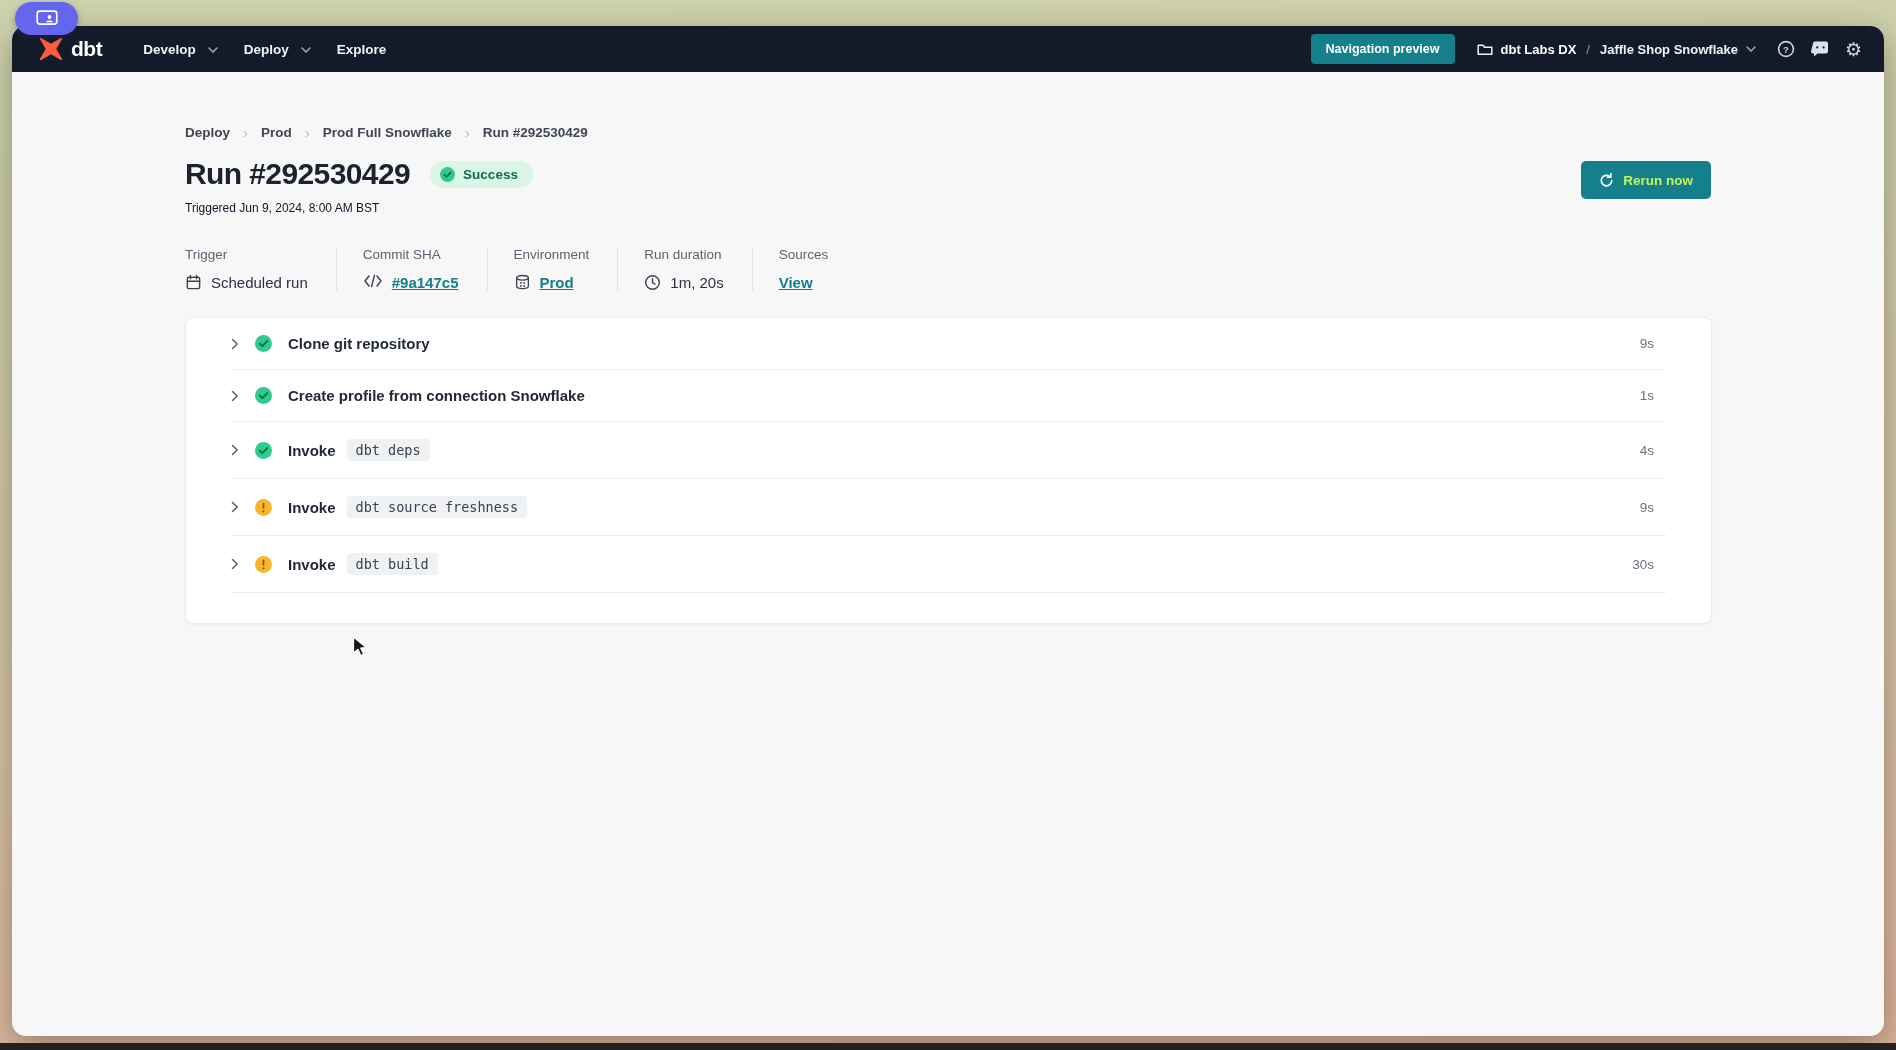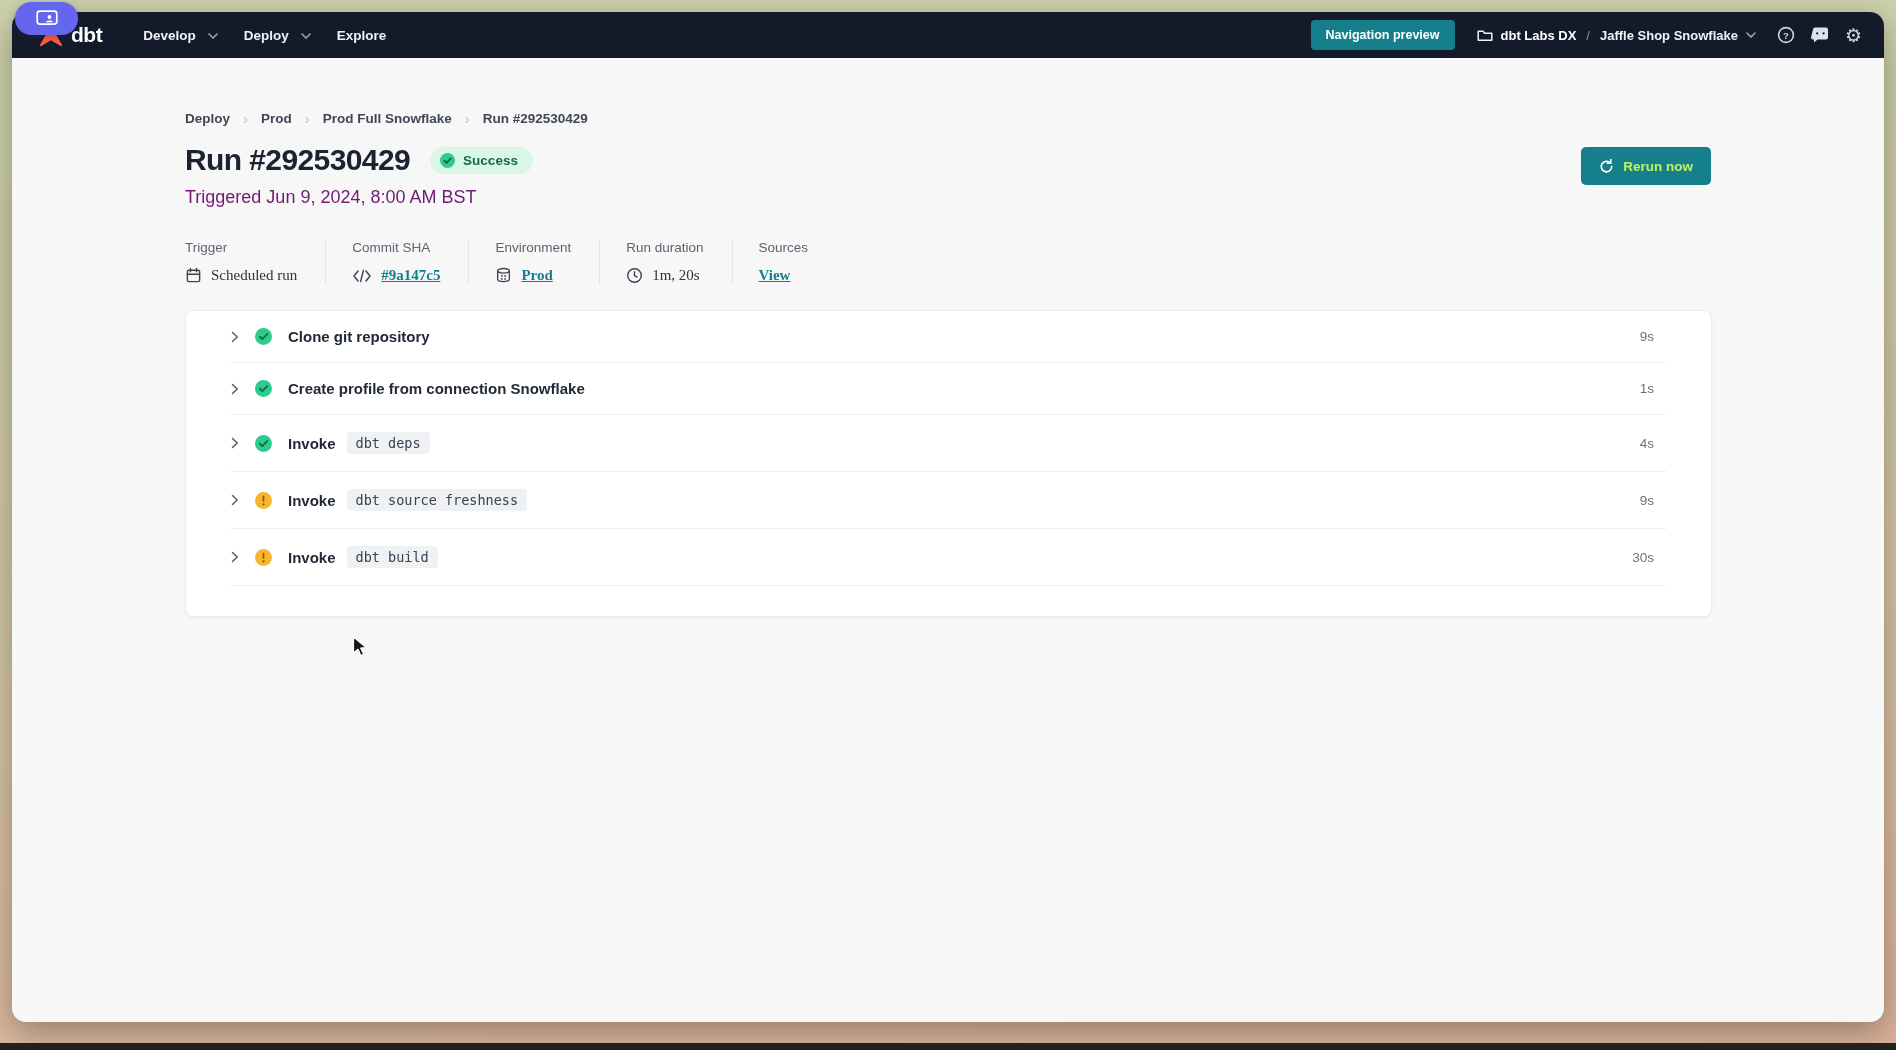--- a/index.html
+++ b/index.html
@@ -6,21 +6,21 @@
   html,body { width:1896px; height:1050px; overflow:hidden; }
   body {
     font-family:"Liberation Sans", sans-serif;
     position:relative;
     background:linear-gradient(175deg,#ced3ae 0%,#cfd0aa 22%,#d7c5a6 62%,#ddb59d 92%,#dcb29a 100%);
   }
   .bottom-edge { position:absolute; left:0; bottom:0; width:100%; height:7px; background:#23201d; }
 
   
   .window {
-    position:absolute; left:12px; top:12px; width:1872px; height:1010px;
+    position:absolute; left:12px; top:26px; width:1872px; height:1010px;
     border-radius:14px; overflow:hidden; background:#f7f7f8;
     box-shadow:0 10px 34px rgba(30,25,20,.38);
   }
 
   
   .topbar {
     height:46px; background:#131b2b; display:flex; align-items:center;
     padding:0 22px 0 26px; color:#f3f5f8;
   }
   .logo { display:flex; align-items:center; gap:7px; margin-right:28px; }
@@ -58,27 +58,27 @@
   .status-badge {
     display:flex; align-items:center; gap:8px; background:#d9f6e8;
     border-radius:999px; padding:6px 15px 6px 10px;
   }
   .status-badge-label { font-size:13.5px; font-weight:700; color:#156a4d; }
   .rerun-btn {
     position:absolute; right:1px; top:4px; display:flex; align-items:center; gap:9px;
     background:#15808c; color:#bef264; border:none; font-family:inherit; cursor:pointer;
     font-size:13.5px; font-weight:700; padding:0 18px; height:38px; border-radius:5px;
   }
-  .triggered { margin-top:10px; font-size:18px; color:#701a75; }
+  .triggered { margin-top:10px; font-size:12px; color:#0f172a; }
 
   .meta-row { display:flex; margin-top:32px; }
   .meta-col { padding-right:28px; margin-right:26px; border-right:1px solid #e2e4e9; }
   .meta-col:last-child { border-right:none; }
   .meta-label { font-size:13.5px; color:#5c6372; }
-  .meta-value { display:flex; align-items:center; gap:9px; margin-top:12px; font-size:15px; font-weight:500; color:#2b3242;font-family:Liberation Serif, serif; }
+  .meta-value { display:flex; gap:9px; margin-top:12px; font-size:15px; font-weight:500; color:#2b3242; }
   .meta-value .mi { display:flex; color:#3c4454; }
   .meta-col[data-link="true"] .meta-text { color:#12808c; font-weight:700; text-decoration:underline; cursor:pointer; }
 
   
   .card {
     margin-top:26px; background:#fff; border:1px solid #ebedf0; border-radius:8px;
     box-shadow:0 1px 3px rgba(20,24,33,.05); padding-bottom:30px;
   }
   .tabs { display:flex; padding:30px 45px 0 45px; border-bottom:1px solid #e7e9ee; }
   .tab {

